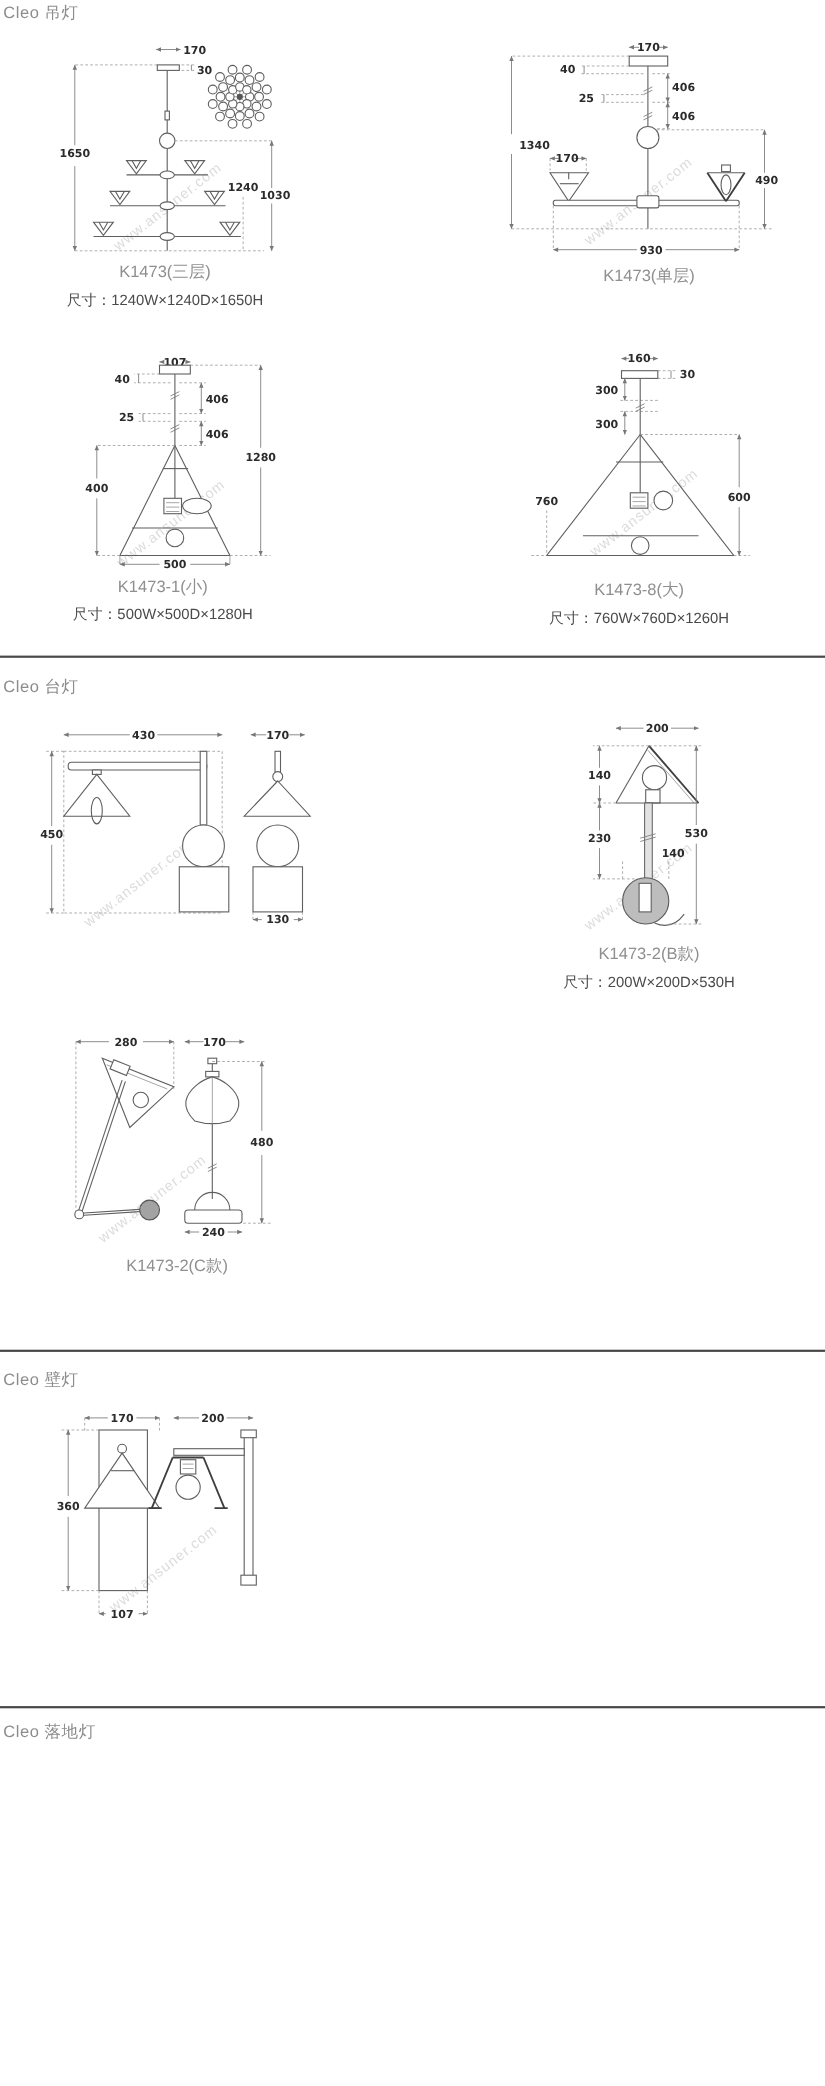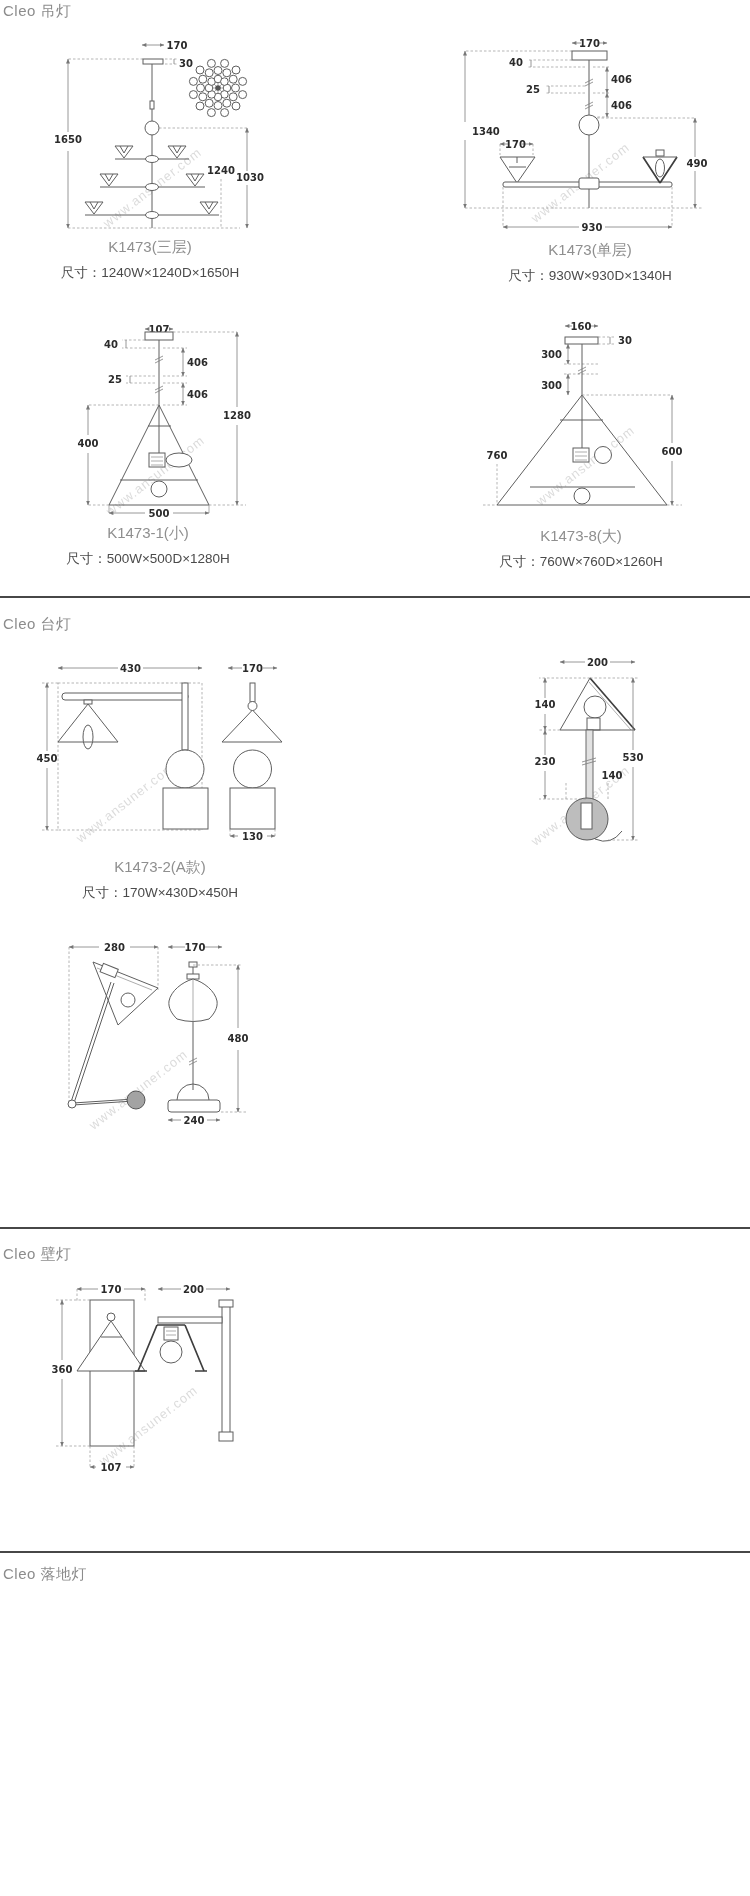--- a/index.html
+++ b/index.html
@@ -572,30 +572,30 @@
       <line class="dsh" x1="130" y1="187" x2="180" y2="187"></line>
     </g>
   </svg>
 
   <div class="cap" style="left:-10px;top:238px">
     <div class="cap-name">K1473(三层)</div>
     <div class="cap-spec">尺寸：1240W×1240D×1650H</div>
   </div>
   <div class="cap" style="left:430px;top:241px">
     <div class="cap-name">K1473(单层)</div>
-    <div class="cap-spec">尺寸：930W×930D×1340H</div>
   </div>
   <div class="cap" style="left:-12px;top:524px">
     <div class="cap-name">K1473-1(小)</div>
     <div class="cap-spec">尺寸：500W×500D×1280H</div>
   </div>
   <div class="cap" style="left:421px;top:527px">
     <div class="cap-name">K1473-8(大)</div>
     <div class="cap-spec">尺寸：760W×760D×1260H</div>
   </div>
-  <div class="cap" style="left:0px;top:858px">
-    <div class="cap-name">K1473-2(A款)</div>
-    <div class="cap-spec">尺寸：170W×430D×450H</div>
+  <div class="cap" style="left:430px;top:858px">
+    <div class="cap-name">K1473-2(B款)</div>
+    <div class="cap-spec">尺寸：200W×200D×530H</div>
   </div>
   <div class="cap" style="left:1px;top:1141px">
+    <div class="cap-name">K1473-2(C款)</div>
   </div>
 
 </div>
 
 </body></html>

